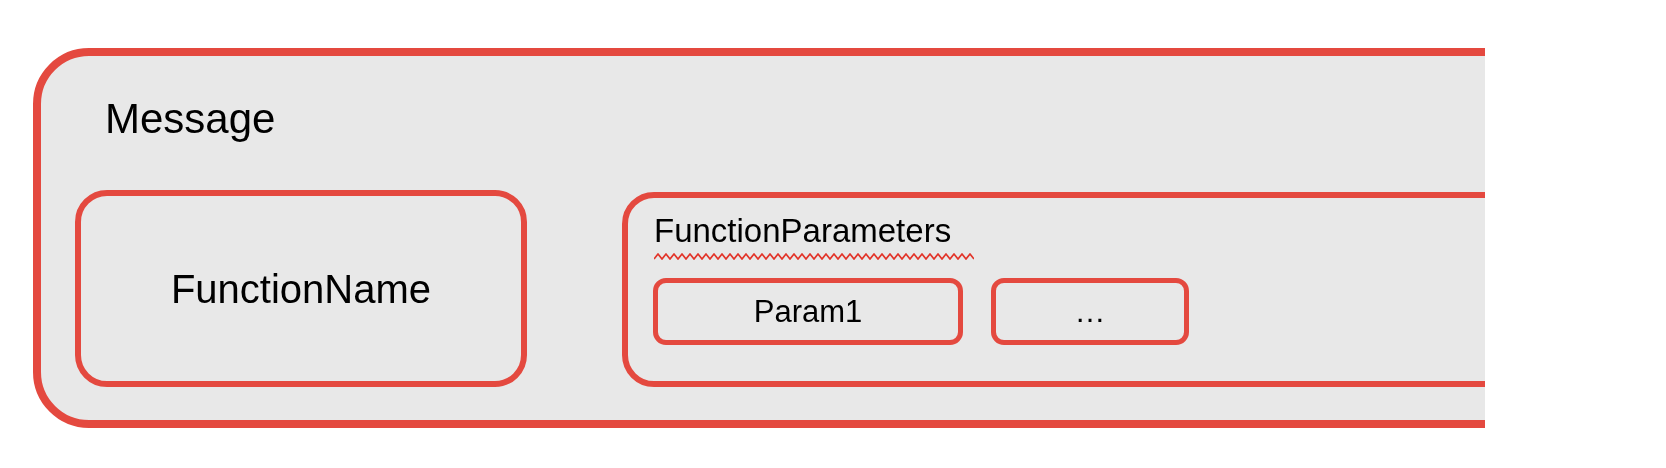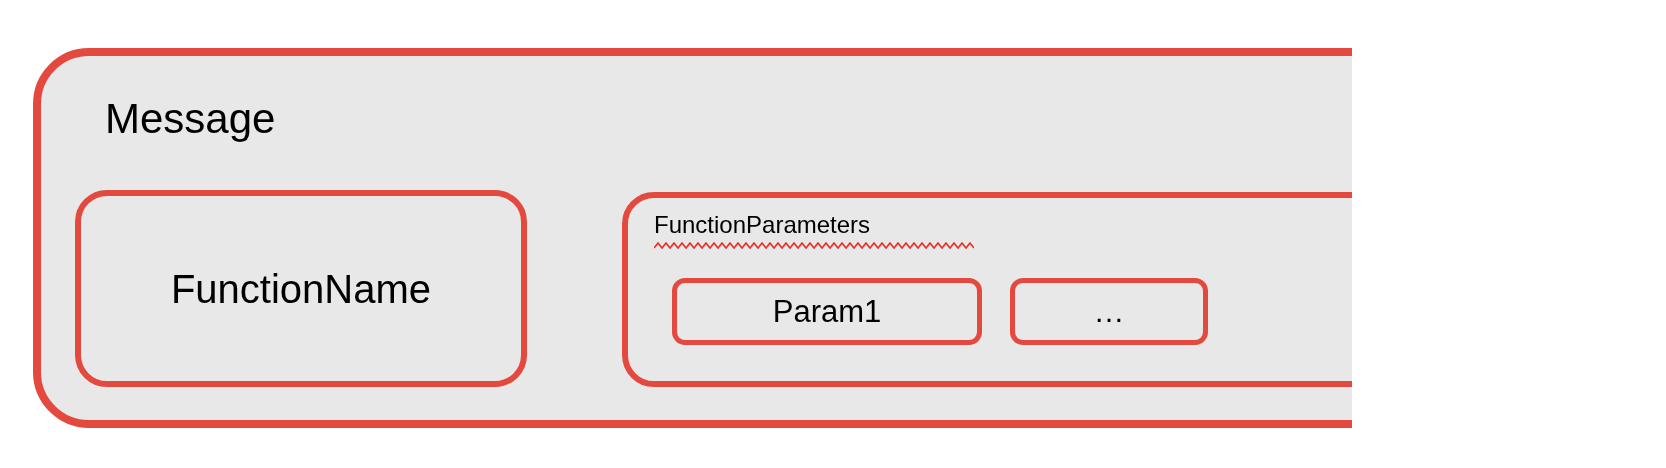--- a/index.html
+++ b/index.html
@@ -11,21 +11,21 @@
     --page: #ffffff;
   }
   * { margin: 0; padding: 0; box-sizing: border-box; }
   html, body {
     background: var(--page);
     font-family: "Liberation Sans", "DejaVu Sans", sans-serif;
     color: var(--ink);
   }
   .stage {
     position: relative;
-    width: 1352px;
+    width: 1485px;
     height: 468px;
     background: var(--page);
     overflow: hidden;
   }
 
   
   .message-box {
     position: absolute;
     left: 33px;
     top: 48px;
@@ -77,39 +77,39 @@
     border-radius: 32px;
   }
   .fp-label-wrap {
     position: absolute;
     left: 26px;
     top: 12px;
     display: inline-block;
   }
   .fp-label {
     display: block;
-    font-size: 24px;
+    font-size: 33px;
     line-height: 1.25;
     white-space: nowrap;
   }
   .squiggle {
     display: block;
     width: 100%;
     height: 8px;
     margin-top: 1px;
   }
   .squiggle path {
     fill: none;
     stroke: var(--squiggle);
     stroke-width: 1.7;
   }
 
   .params-row {
     position: absolute;
-    left: 44px;
+    left: 25px;
     top: 80px;
     display: flex;
     align-items: flex-start;
   }
   .param-box {
     height: 67px;
     background: var(--fill);
     border: 5px solid var(--red);
     border-radius: 13px;
     display: flex;

